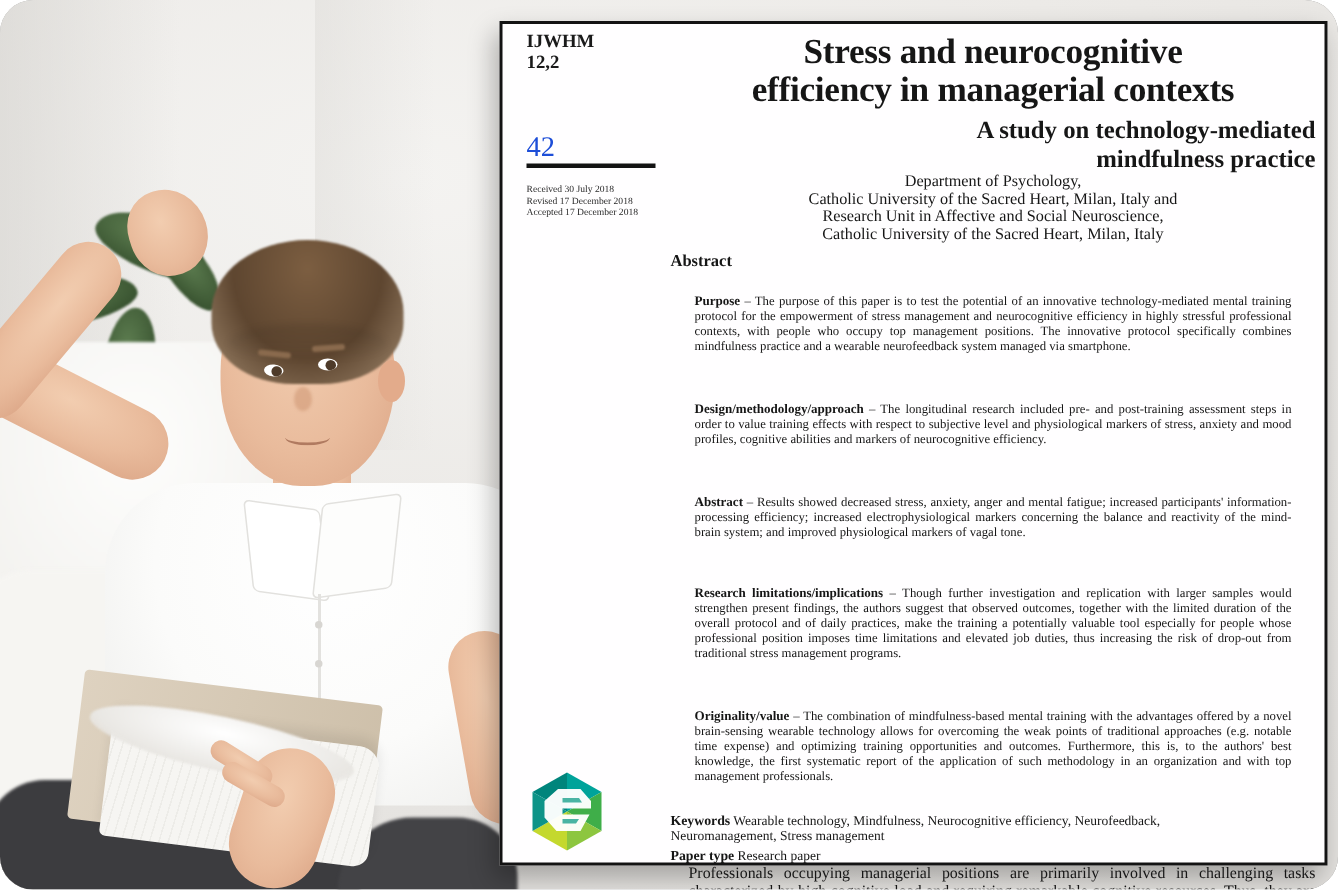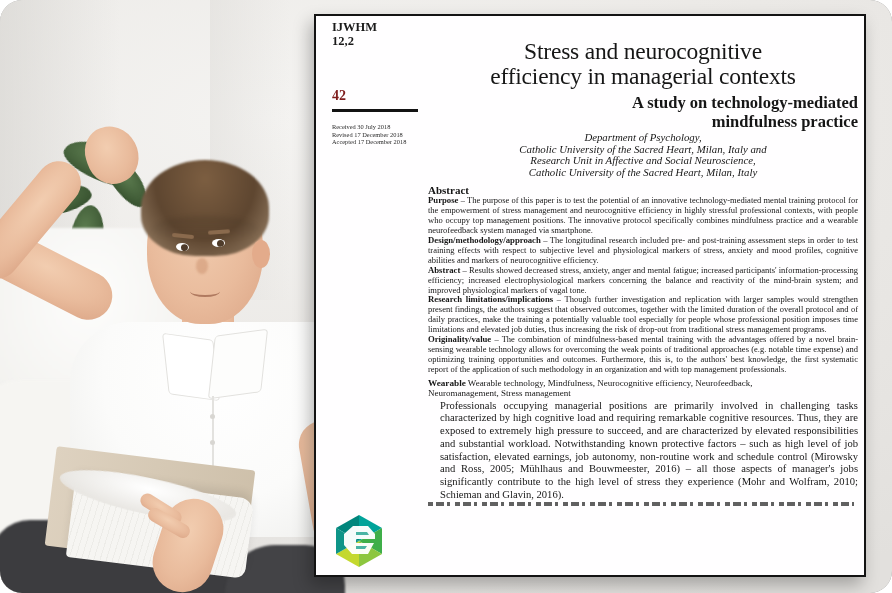--- a/index.html
+++ b/index.html
@@ -55,35 +55,35 @@
   .notebook-cover{left:50px;top:458px;width:200px;height:100px;background:linear-gradient(100deg,#ded2c0,#cdbfa9);transform:rotate(7deg);border-radius:3px;}
   .pages{left:70px;top:488px;width:180px;height:80px;background:
     repeating-linear-gradient(100deg,#f6f5f2 0 5px,#edecE8 5px 6px);transform:rotate(7deg);border-radius:4px 14px 10px 4px;box-shadow:0 -6px 8px rgba(0,0,0,.08);}
   .curl{left:58px;top:478px;width:180px;height:36px;border-radius:50%;background:radial-gradient(ellipse at 50% 30%,#ffffff,#e9e7e3 70%,rgba(233,231,227,0) 100%);transform:rotate(12deg);filter:blur(.6px);}
   .hold-hand{left:158px;top:498px;width:60px;height:95px;border-radius:30px;transform:rotate(18deg);}
   .finger{width:46px;height:14px;border-radius:9px;}
   .f1{left:138px;top:502px;transform:rotate(32deg);}
   .f2{left:146px;top:516px;transform:rotate(30deg);}
   .arm-right{left:306px;top:420px;width:48px;height:130px;border-radius:26px;transform:rotate(-10deg);}
   
-  .paper{position:absolute;left:314px;top:14px;width:548px;height:559px;background:#fffeff;
+  .paper{position:absolute;left:333px;top:14px;width:548px;height:559px;background:#fffeff;
     border:2.5px solid #131313;box-shadow:-4px 8px 16px rgba(0,0,0,.28);}
   .paper .abs-pos{position:absolute;}
   .masthead{left:16px;top:5px;font-weight:bold;font-size:12.5px;line-height:13.5px;color:#1a1a1a;white-space:pre-line;}
-  .pagenum{left:16px;top:72px;font-weight:bold;font-size:14px;color:#7f1d1d;}
+  .pagenum{left:16px;top:72px;font-weight:normal;font-size:19px;color:#1d4ed8;}
   .pagenum-rule{left:16px;top:93px;width:86px;height:2.5px;background:#131313;}
   .history{left:16px;top:107px;font-size:6.4px;line-height:7.6px;color:#2a2a2a;white-space:pre-line;}
   .logo{left:16px;top:497px;width:54px;height:56px;}
   .maincol{position:absolute;left:112px;top:2px;width:430px;display:flex;flex-direction:column;color:#161616;}
-  .title{font-weight:normal;font-size:23.5px;line-height:25px;text-align:center;white-space:pre-line;margin-top:21px;letter-spacing:-.2px;}
+  .title{font-weight:bold;font-size:23.5px;line-height:25px;text-align:center;white-space:pre-line;margin-top:5px;letter-spacing:-.2px;}
   .subtitle{font-weight:bold;font-size:16.5px;line-height:19px;text-align:right;white-space:pre-line;margin-top:4px;}
   .authors{font-size:13px;text-align:center;margin-top:6px;line-height:14px;}
-  .affil{font-style:italic;font-size:10.8px;line-height:11.6px;text-align:center;white-space:pre-line;margin-top:1px;}
+  .affil{font-size:10.8px;line-height:11.6px;text-align:center;white-space:pre-line;margin-top:1px;}
   .abstract-head{font-weight:bold;font-size:11px;margin-top:6px;}
-  .absec{font-size:8.5px;line-height:9.9px;text-align:justify;margin:0;}
+  .absec{font-size:8.5px;line-height:9.9px;text-align:justify;margin:16px;}
   .absec b{font-size:8.7px;}
   .kw{font-size:9px;line-height:10px;margin-top:3px;white-space:pre-line;}
   .kw b,.ptype b{font-size:9.2px;}
   .ptype{font-size:9px;line-height:10px;margin-top:3px;}
   .intro-head{font-weight:bold;font-size:11.5px;margin-top:17px;}
   .intro{font-size:10.6px;line-height:12.7px;text-align:justify;margin:2px 0 0 12px;}
   .cut-strip{margin-top:1px;height:4px;overflow:hidden;opacity:.8;background:
     repeating-linear-gradient(90deg,#3a3a3a 0 5px,transparent 5px 8px,#3a3a3a 8px 16px,transparent 16px 19px,#3a3a3a 19px 22px,transparent 22px 27px);
     width:426px;}
 </style>
@@ -167,26 +167,27 @@
       <div class="subtitle">A study on technology-mediated
 mindfulness practice</div>
       <div class="affil">Department of Psychology,
 Catholic University of the Sacred Heart, Milan, Italy and
 Research Unit in Affective and Social Neuroscience,
 Catholic University of the Sacred Heart, Milan, Italy</div>
 
       <div class="abstract-head">Abstract</div>
 
       <p class="absec"><b>Purpose</b> <span>– The purpose of this paper is to test the potential of an innovative technology-mediated mental training protocol for the empowerment of stress management and neurocognitive efficiency in highly stressful professional contexts, with people who occupy top management positions. The innovative protocol specifically combines mindfulness practice and a wearable neurofeedback system managed via smartphone.</span></p>
-      <p class="absec"><b>Design/methodology/approach</b> <span>– The longitudinal research included pre- and post-training assessment steps in order to test training effects with respect to subjective level and physiological markers of stress, anxiety and mood profiles, cognitive abilities and markers of neurocognitive efficiency.</span></p>
+      <p class="absec"><b>Design/methodology/approach</b> <span>– The longitudinal research included pre- and post-training assessment steps in order to value training effects with respect to subjective level and physiological markers of stress, anxiety and mood profiles, cognitive abilities and markers of neurocognitive efficiency.</span></p>
       <p class="absec"><b>Abstract</b> <span>– Results showed decreased stress, anxiety, anger and mental fatigue; increased participants' information-processing efficiency; increased electrophysiological markers concerning the balance and reactivity of the mind-brain system; and improved physiological markers of vagal tone.</span></p>
       <p class="absec"><b>Research limitations/implications</b> <span>– Though further investigation and replication with larger samples would strengthen present findings, the authors suggest that observed outcomes, together with the limited duration of the overall protocol and of daily practices, make the training a potentially valuable tool especially for people whose professional position imposes time limitations and elevated job duties, thus increasing the risk of drop-out from traditional stress management programs.</span></p>
       <p class="absec"><b>Originality/value</b> <span>– The combination of mindfulness-based mental training with the advantages offered by a novel brain-sensing wearable technology allows for overcoming the weak points of traditional approaches (e.g. notable time expense) and optimizing training opportunities and outcomes. Furthermore, this is, to the authors' best knowledge, the first systematic report of the application of such methodology in an organization and with top management professionals.</span></p>
 
-      <div class="kw"><b>Wearable</b> <span>Wearable technology, Mindfulness, Neurocognitive efficiency, Neurofeedback,
+      <div class="kw"><b>Keywords</b> <span>Wearable technology, Mindfulness, Neurocognitive efficiency, Neurofeedback,
 Neuromanagement, Stress management</span></div>
+      <div class="ptype"><b>Paper type</b> <span>Research paper</span></div>
 
       <p class="intro">Professionals occupying managerial positions are primarily involved in challenging tasks characterized by high cognitive load and requiring remarkable cognitive resources. Thus, they are exposed to extremely high pressure to succeed, and are characterized by elevated responsibilities and substantial workload. Notwithstanding known protective factors – such as high level of job satisfaction, elevated earnings, job autonomy, non-routine work and schedule control (Mirowsky and Ross, 2005; Mühlhaus and Bouwmeester, 2016) – all those aspects of manager's jobs significantly contribute to the high level of stress they experience (Mohr and Wolfram, 2010; Schieman and Glavin, 2016).</p>
       <div class="cut-strip"></div>
     </div>
 
   </div>
 </div>
 
 </body></html>

